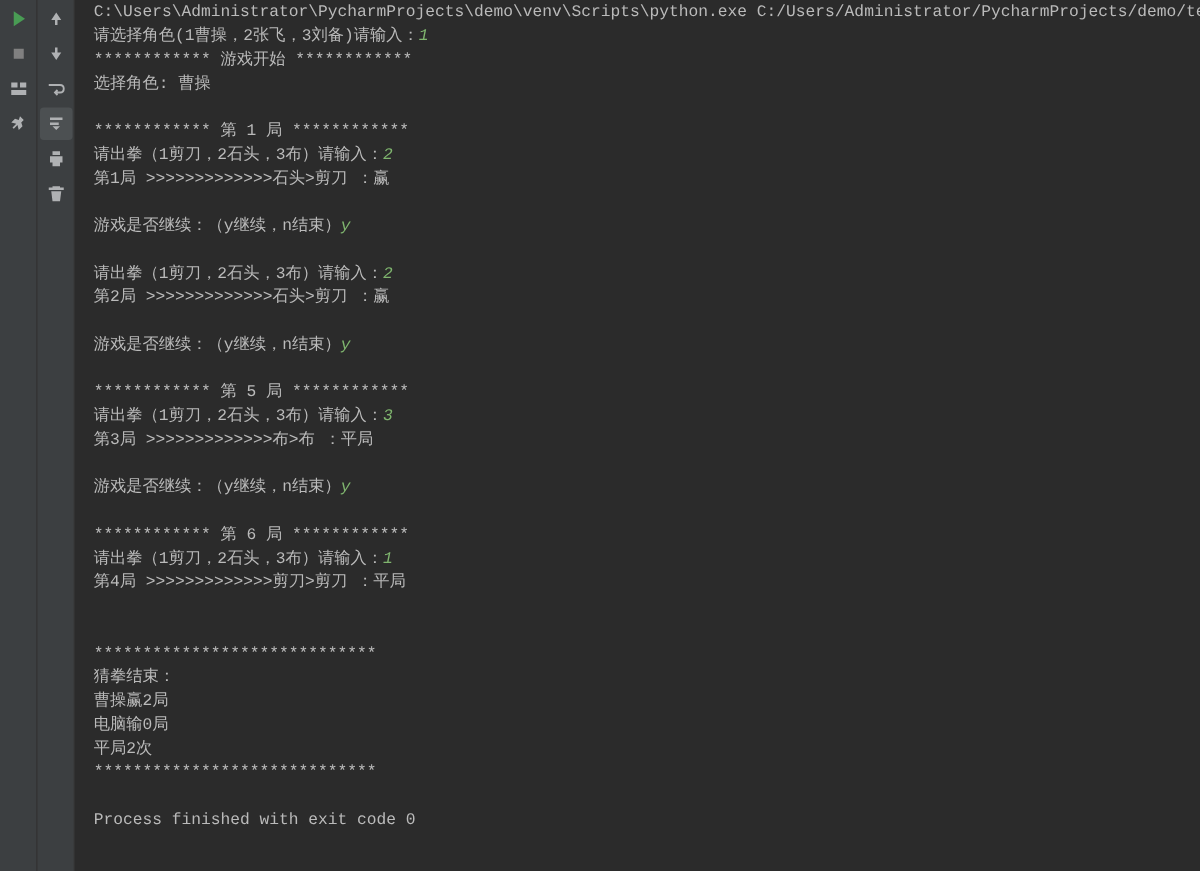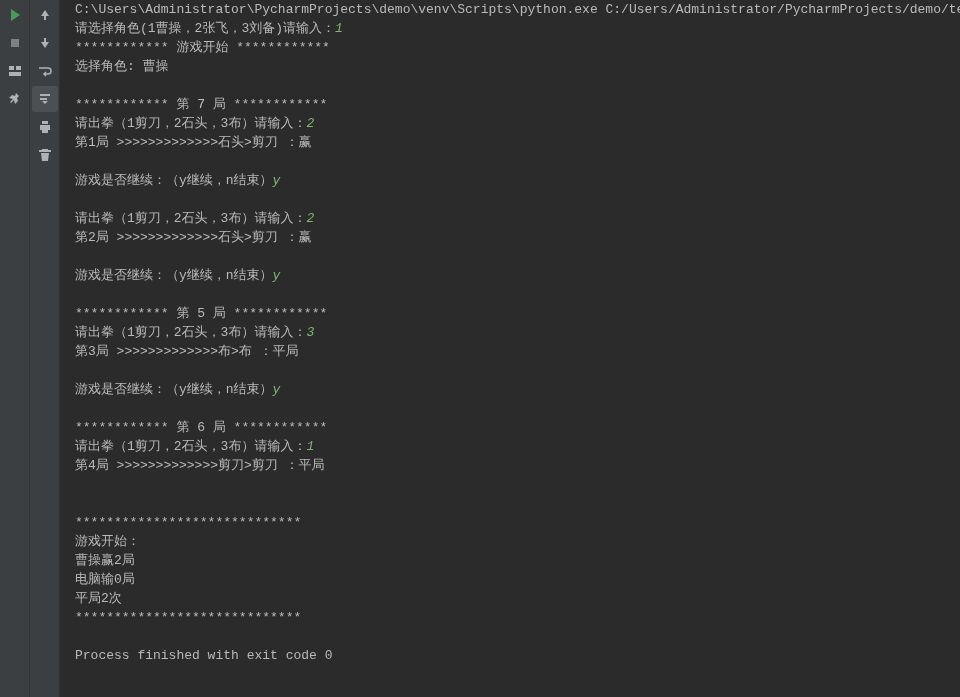--- a/index.html
+++ b/index.html
@@ -133,21 +133,21 @@
     </svg>
   </div>
 </div>
 
 <div class="console-area" id="console-lines">
 <div class="console-line"><span>C:\Users\Administrator\PycharmProjects\demo\venv\Scripts\python.exe C:/Users/Administrator/PycharmProjects/demo/test01/testdemo01.py</span></div>
     <div class="console-line"><span>请选择角色(1曹操，2张飞，3刘备)请输入：</span><span class="input-green">1</span></div>
     <div class="console-line"><span>************ 游戏开始 ************</span></div>
     <div class="console-line"><span>选择角色: 曹操</span></div>
     <div class="console-line">&nbsp;</div>
-    <div class="console-line"><span>************ 第 7 局 ************</span></div>
+    <div class="console-line"><span>************ 第 1 局 ************</span></div>
     <div class="console-line"><span>请出拳（1剪刀，2石头，3布）请输入：</span><span class="input-green">2</span></div>
     <div class="console-line"><span>第1局 &gt;&gt;&gt;&gt;&gt;&gt;&gt;&gt;&gt;&gt;&gt;&gt;&gt;石头&gt;剪刀 ：赢</span></div>
     <div class="console-line">&nbsp;</div>
     <div class="console-line"><span>游戏是否继续：（y继续，n结束）</span><span class="input-green">y</span></div>
     <div class="console-line">&nbsp;</div>
     <div class="console-line"><span>请出拳（1剪刀，2石头，3布）请输入：</span><span class="input-green">2</span></div>
     <div class="console-line"><span>第2局 &gt;&gt;&gt;&gt;&gt;&gt;&gt;&gt;&gt;&gt;&gt;&gt;&gt;石头&gt;剪刀 ：赢</span></div>
     <div class="console-line">&nbsp;</div>
     <div class="console-line"><span>游戏是否继续：（y继续，n结束）</span><span class="input-green">y</span></div>
     <div class="console-line">&nbsp;</div>
@@ -156,20 +156,20 @@
     <div class="console-line"><span>第3局 &gt;&gt;&gt;&gt;&gt;&gt;&gt;&gt;&gt;&gt;&gt;&gt;&gt;布&gt;布 ：平局</span></div>
     <div class="console-line">&nbsp;</div>
     <div class="console-line"><span>游戏是否继续：（y继续，n结束）</span><span class="input-green">y</span></div>
     <div class="console-line">&nbsp;</div>
     <div class="console-line"><span>************ 第 6 局 ************</span></div>
     <div class="console-line"><span>请出拳（1剪刀，2石头，3布）请输入：</span><span class="input-green">1</span></div>
     <div class="console-line"><span>第4局 &gt;&gt;&gt;&gt;&gt;&gt;&gt;&gt;&gt;&gt;&gt;&gt;&gt;剪刀&gt;剪刀 ：平局</span></div>
     <div class="console-line">&nbsp;</div>
     <div class="console-line">&nbsp;</div>
     <div class="console-line"><span>*****************************</span></div>
-    <div class="console-line"><span>游戏开始：</span></div>
+    <div class="console-line"><span>猜拳结束：</span></div>
     <div class="console-line"><span>曹操赢2局</span></div>
     <div class="console-line"><span>电脑输0局</span></div>
     <div class="console-line"><span>平局2次</span></div>
     <div class="console-line"><span>*****************************</span></div>
     <div class="console-line">&nbsp;</div>
     <div class="console-line"><span>Process finished with exit code 0</span></div>
   </div>
 
 </body></html>

